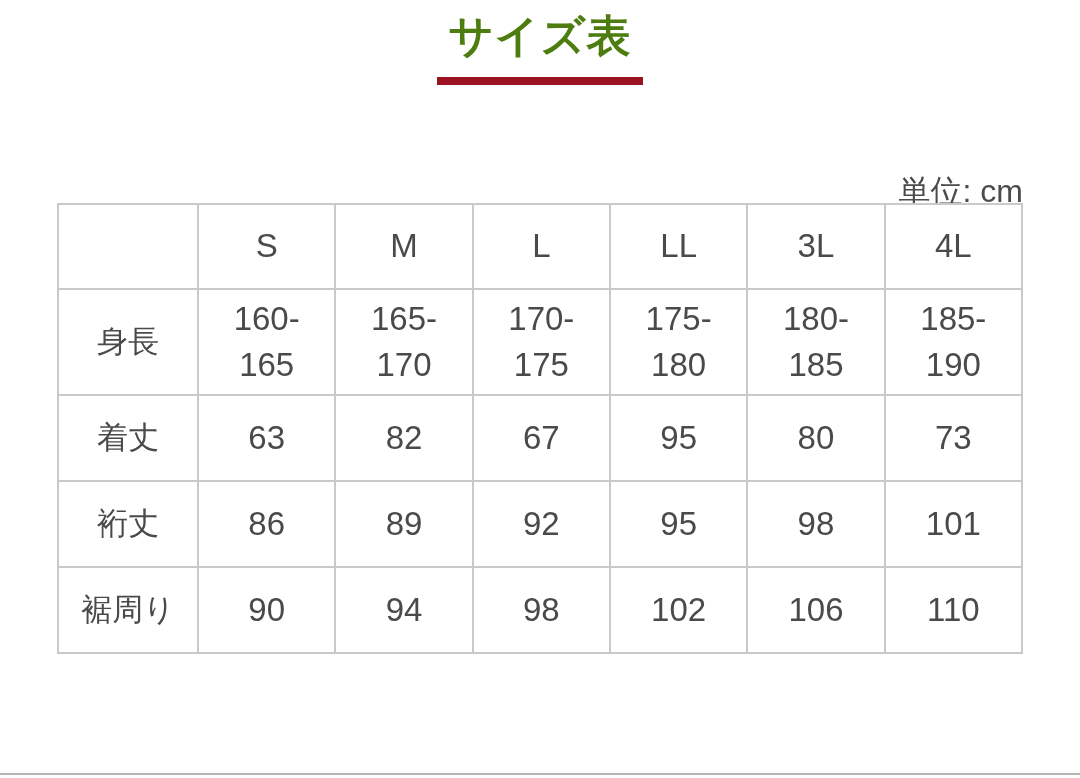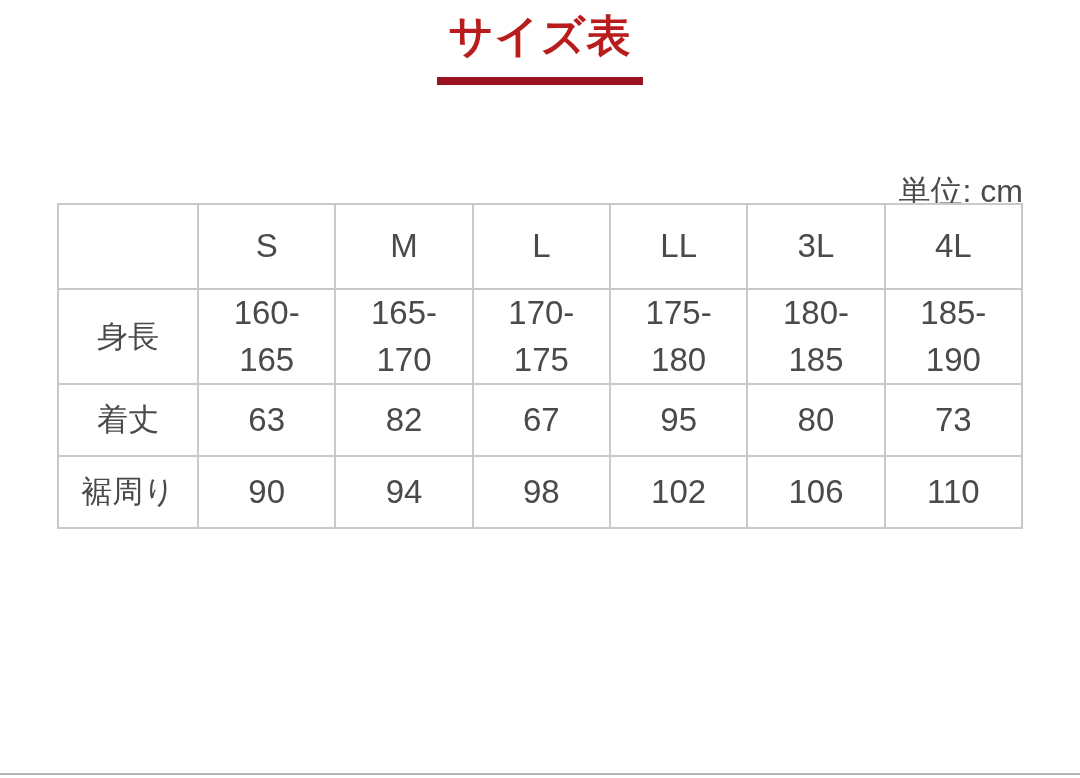--- a/index.html
+++ b/index.html
@@ -10,21 +10,21 @@
     background: #ffffff;
     overflow: hidden;
     font-family: "Liberation Sans", "DejaVu Sans", sans-serif;
     color: #464646;
   }
   .page-title {
     padding-top: 12px;
     text-align: center;
     font-size: 44px;
     font-weight: 700;
-    color: #b91c1c;
+    color: #4d7c0f;
     letter-spacing: 1px;
     line-height: 1.1;
   }
   .title-underline {
     width: 206px;
     height: 8px;
     margin: 17px auto 0 auto;
     background: #9b1222;
   }
   .unit-label {
@@ -51,22 +51,22 @@
     vertical-align: middle;
     font-weight: 400;
     font-size: 33px;
     color: #4a4a4a;
     white-space: pre-line;
     line-height: 1.4;
     padding: 0;
   }
   table.size-table td.row-label { font-size: 31px; }
   table.size-table thead tr { height: 85px; }
-  table.size-table tbody tr { height: 72px; }
-  table.size-table tbody tr.height-row { height: 95px; }
+  table.size-table tbody tr { height: 86px; }
+  table.size-table tbody tr.height-row { height: 106px; }
   .bottom-divider {
     position: absolute;
     left: 0;
     bottom: 3px;
     width: 1080px;
     height: 2px;
     background: #b6b6b6;
   }
 </style>
 </head>
@@ -119,20 +119,29 @@
       <tr>
         <td class="row-label">着丈</td>
         <td>63</td>
         <td>82</td>
         <td>67</td>
         <td>95</td>
         <td>80</td>
         <td>73</td>
       </tr>
       <tr>
+        <td class="row-label">裄丈</td>
+        <td>86</td>
+        <td>89</td>
+        <td>92</td>
+        <td>95</td>
+        <td>98</td>
+        <td>101</td>
+      </tr>
+      <tr>
         <td class="row-label">裾周り</td>
         <td>90</td>
         <td>94</td>
         <td>98</td>
         <td>102</td>
         <td>106</td>
         <td>110</td>
       </tr>
     </tbody>
   </table>

